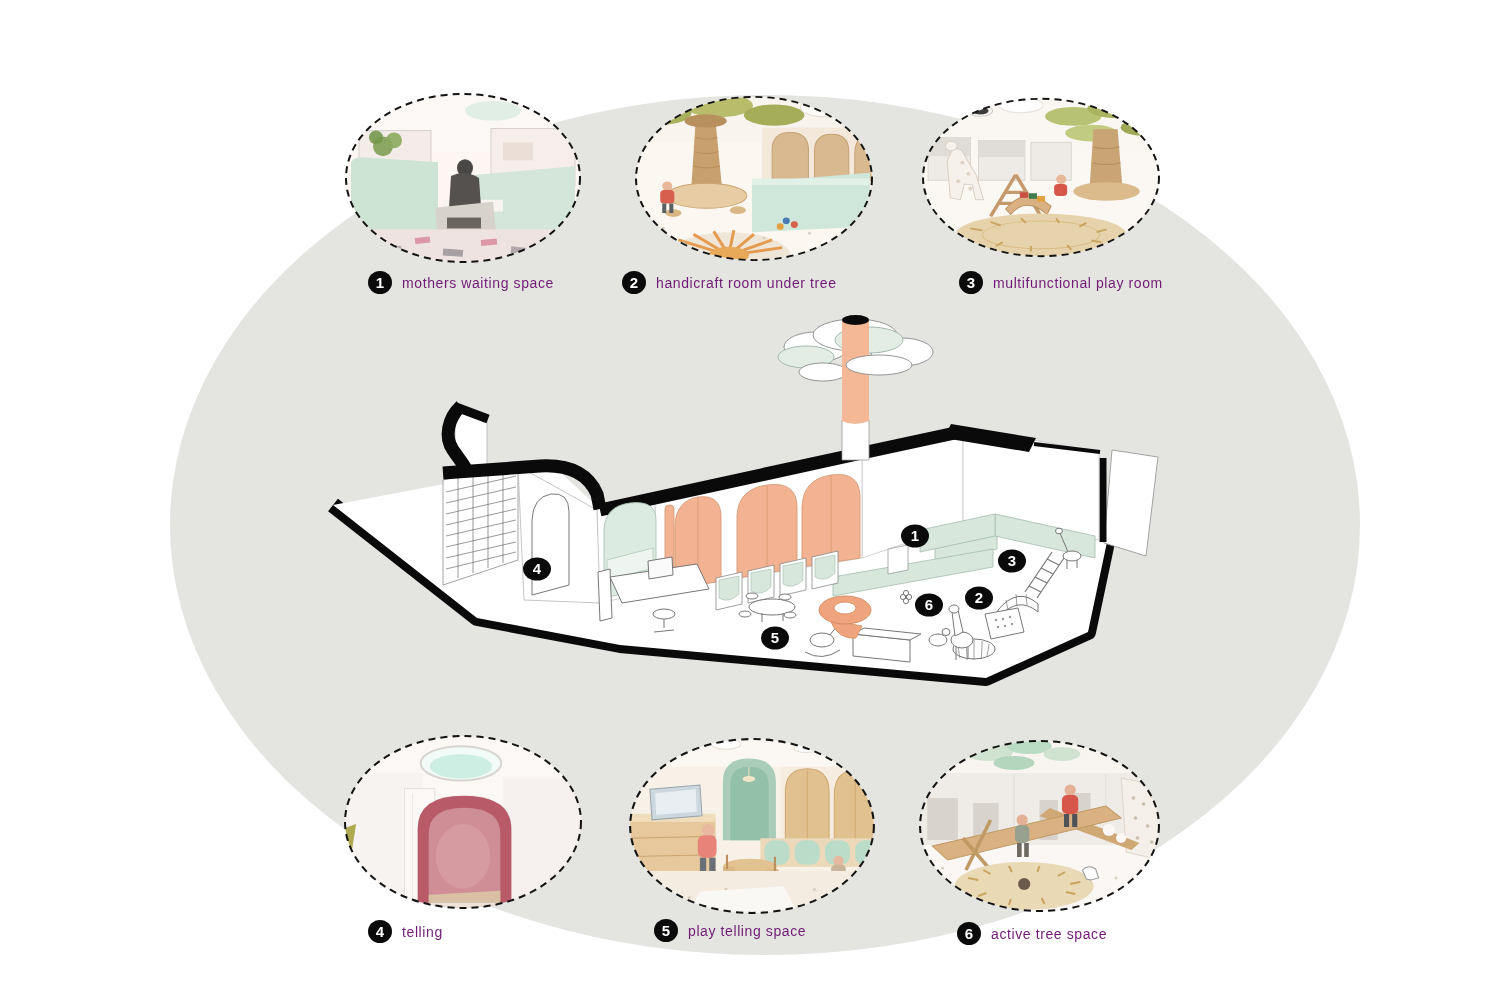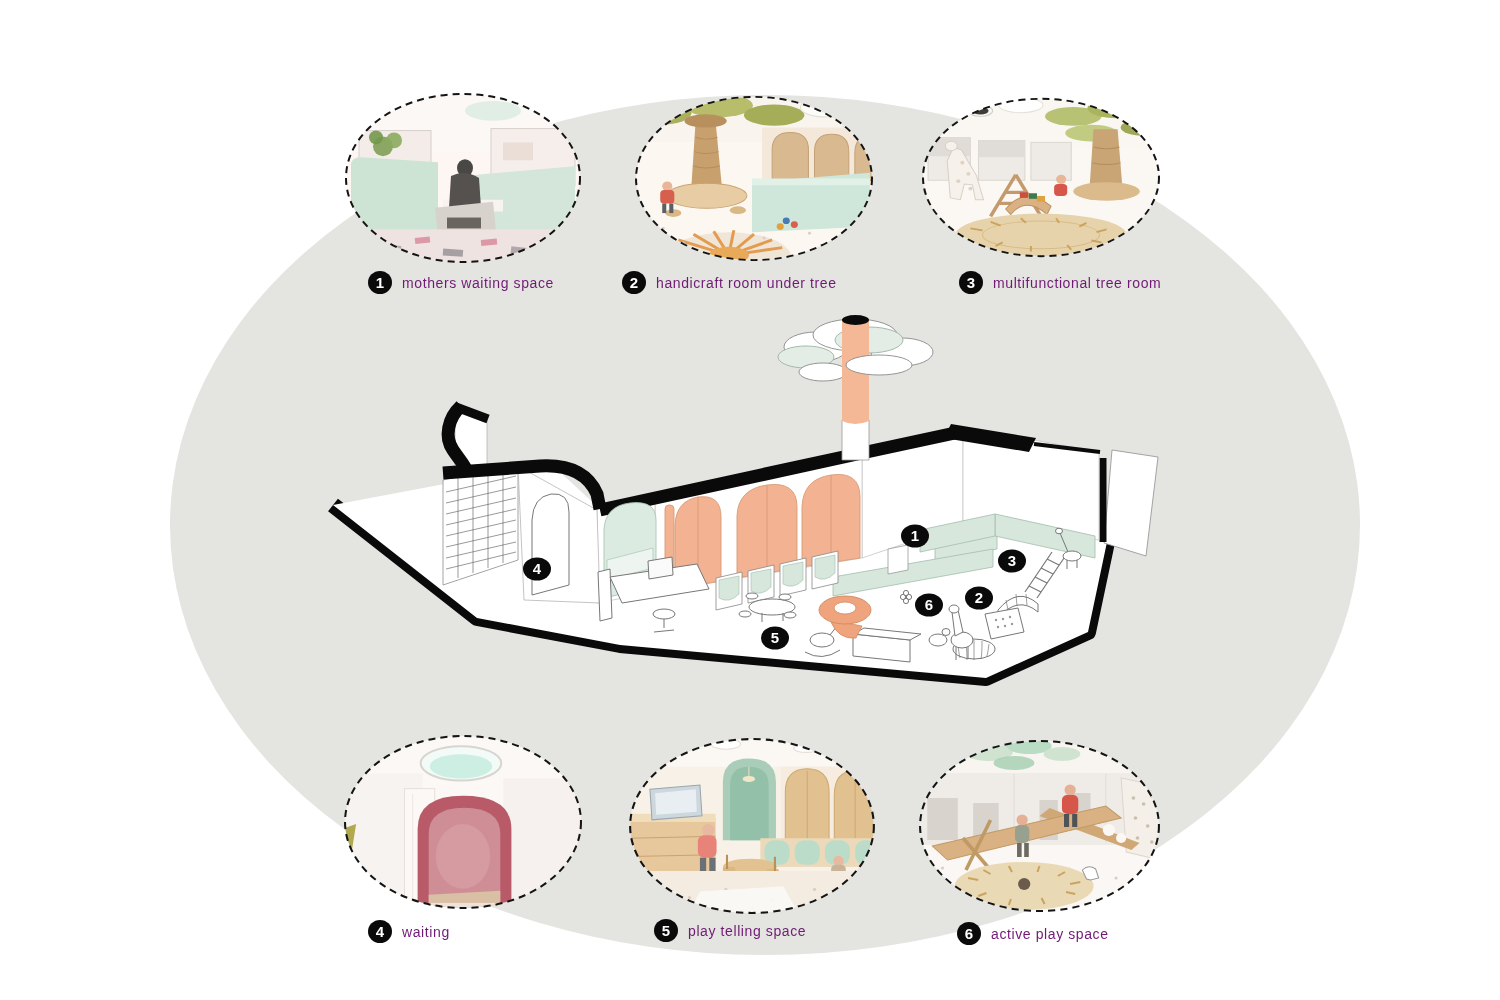--- a/index.html
+++ b/index.html
@@ -560,28 +560,28 @@
   <div class="legend-item" style="left:368px;top:271px">
     <span class="badge">1</span>
     <span class="legend-label">mothers waiting space</span>
   </div>
   <div class="legend-item" style="left:622px;top:271px">
     <span class="badge">2</span>
     <span class="legend-label">handicraft room under tree</span>
   </div>
   <div class="legend-item" style="left:959px;top:271px">
     <span class="badge">3</span>
-    <span class="legend-label">multifunctional tree room</span>
+    <span class="legend-label">multifunctional play room</span>
   </div>
   <div class="legend-item" style="left:368px;top:920px">
     <span class="badge">4</span>
-    <span class="legend-label">waiting</span>
+    <span class="legend-label">telling</span>
   </div>
   <div class="legend-item" style="left:654px;top:919px">
     <span class="badge">5</span>
     <span class="legend-label">play telling space</span>
   </div>
   <div class="legend-item" style="left:957px;top:922px">
     <span class="badge">6</span>
-    <span class="legend-label">active play space</span>
+    <span class="legend-label">active tree space</span>
   </div>
 
 </div>
 
 </body></html>

